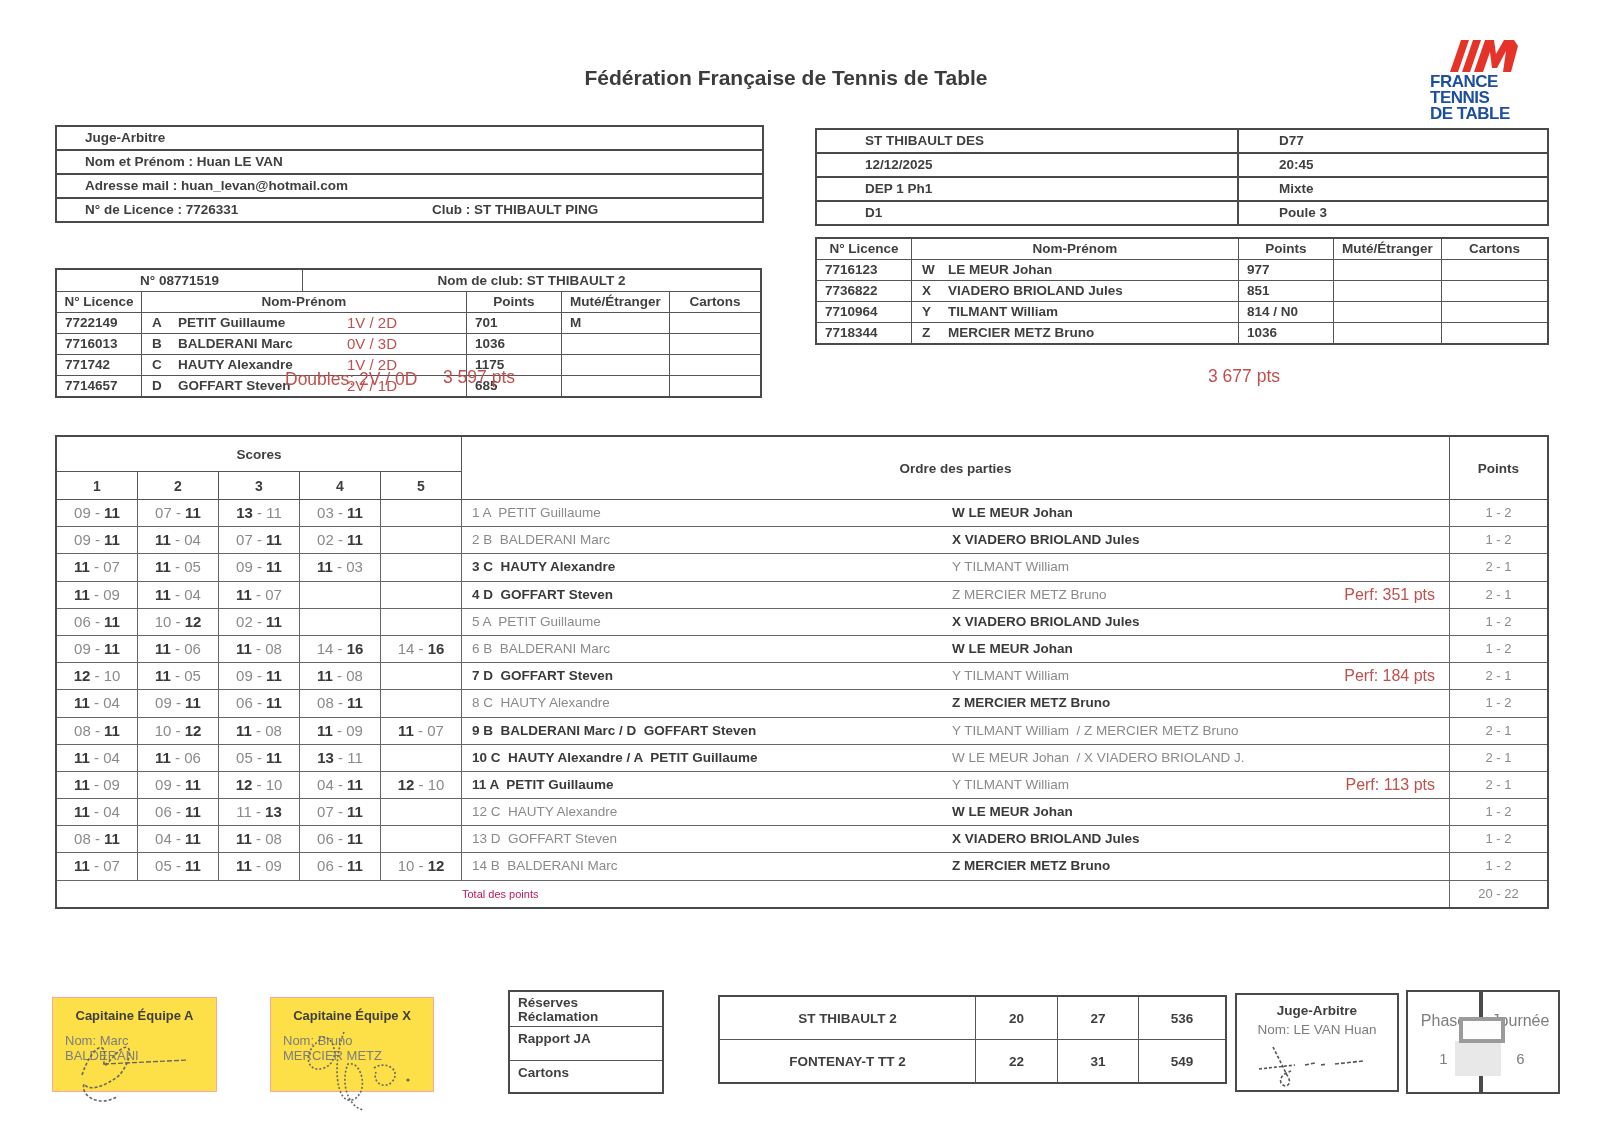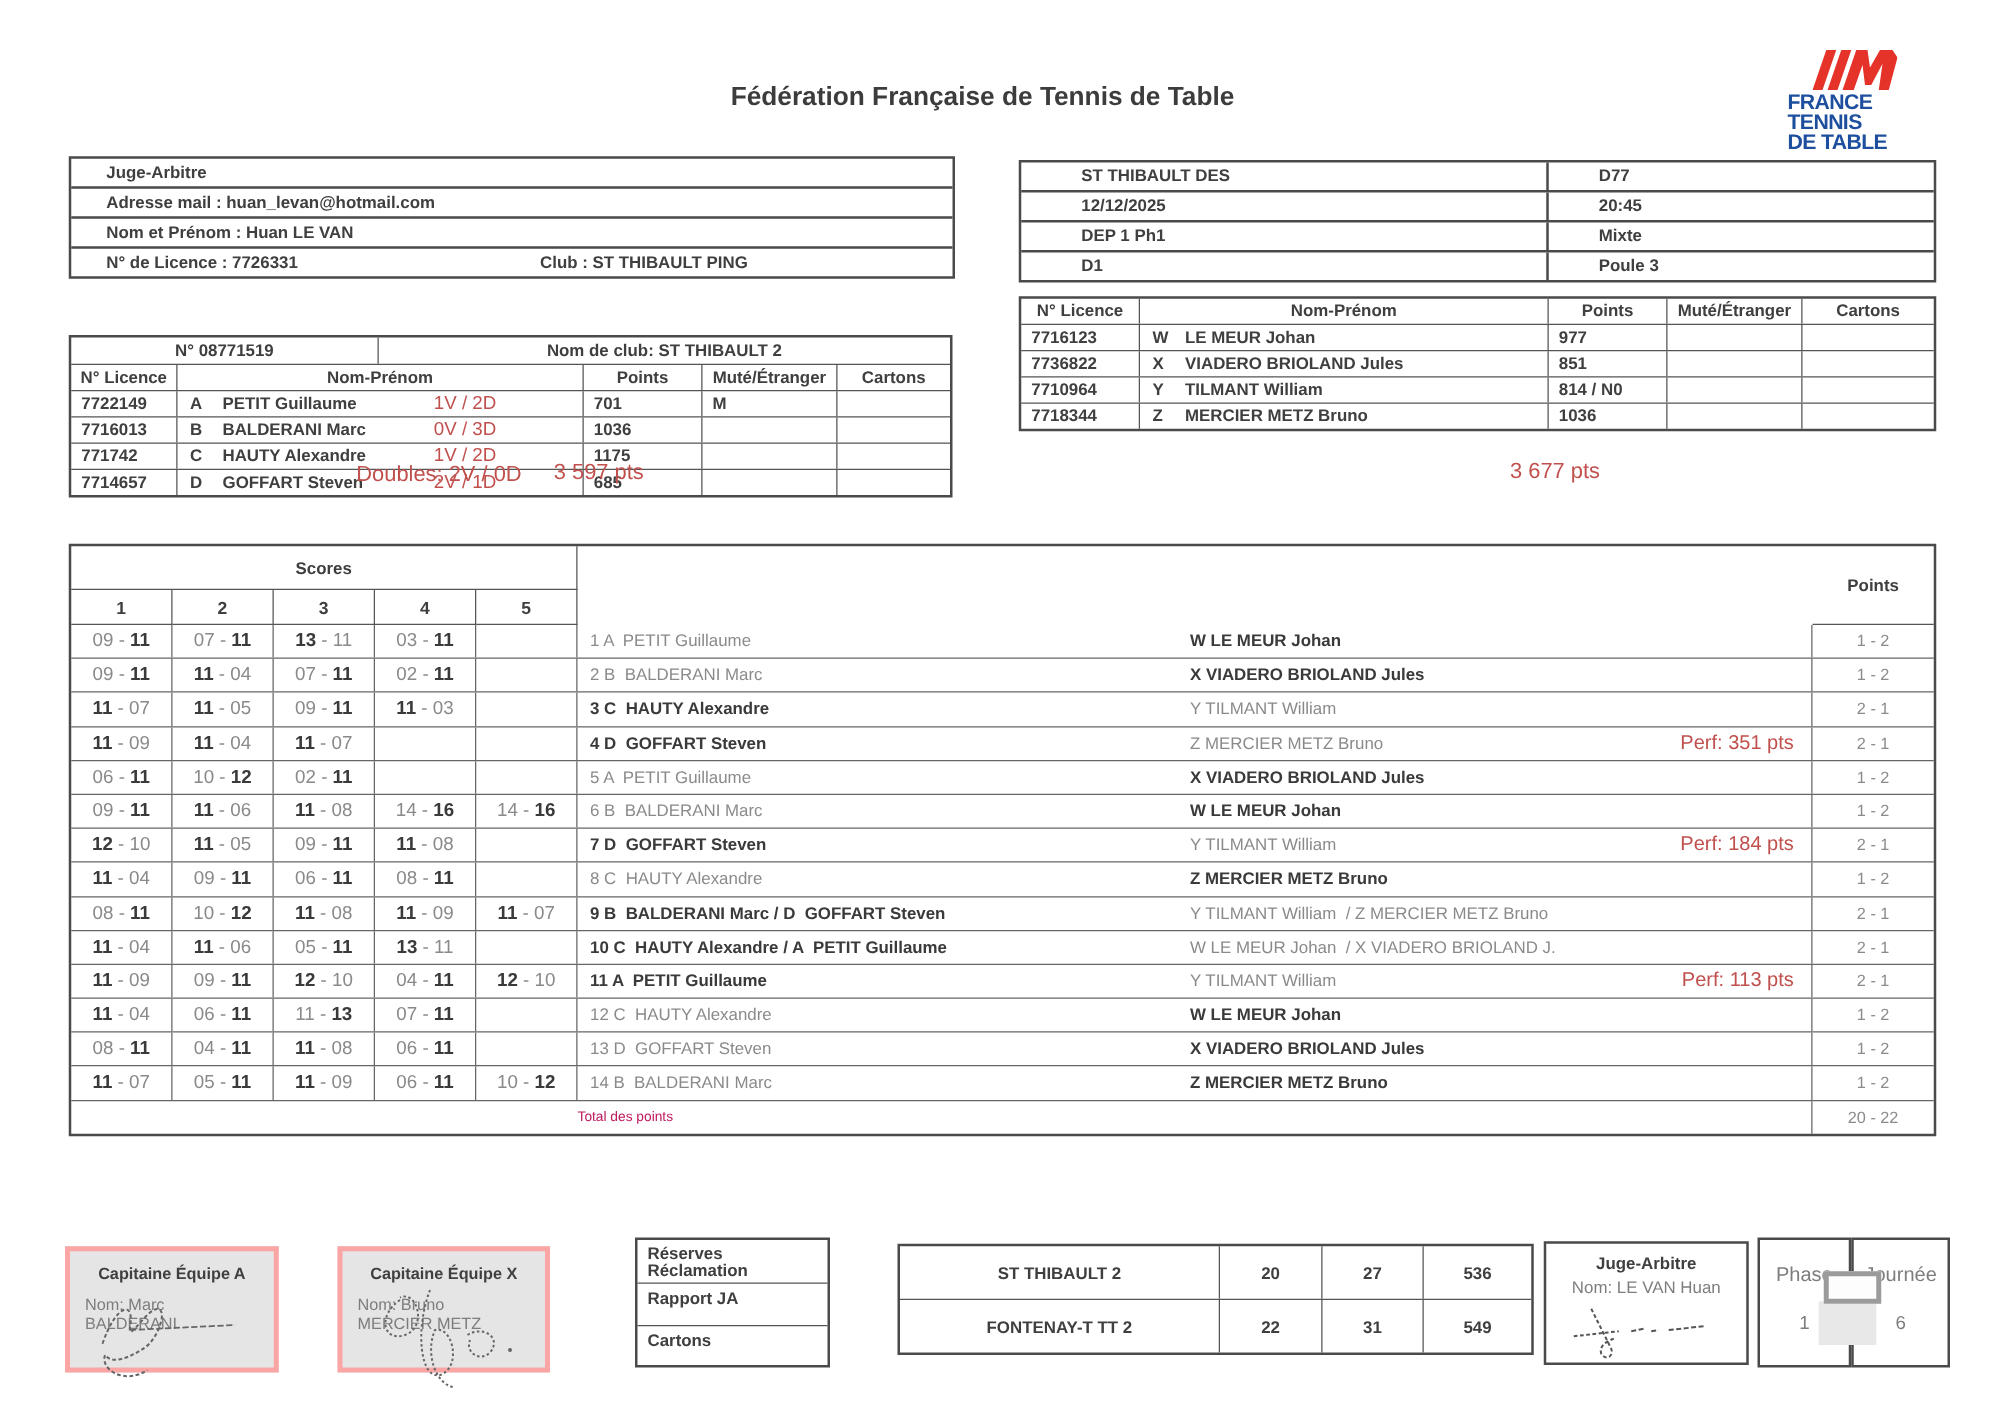--- a/index.html
+++ b/index.html
@@ -69,21 +69,21 @@
   .opp{position:absolute;left:490px;top:0;white-space:pre;}
   .won{color:#3a3a3a;font-weight:bold;}
   .lost{color:#8a8a8a;font-weight:normal;}
   .perf{position:absolute;right:14px;top:0;color:#c0504d;font-size:16px;font-weight:normal;}
   .mpts{text-align:center;color:#8a8a8a;font-size:13px;}
   .m-total{display:grid;grid-template-columns:1fr 97px;height:26px;}
   .mt-area{position:relative;border-right:1px solid #666;line-height:26px;}
   .mt-label{position:absolute;left:405px;color:#be185d;font-size:11px;}
   .mt-val{text-align:center;color:#8a8a8a;font-size:13px;line-height:26px;}
   
-  .cap-box{position:absolute;border:4px solid #fca5a5;background:#e5e5e5;}
+  .cap-box{position:absolute;border:1px solid #fca5a5;background:#fde047;}
   .cap-a{top:997px;left:52px;width:163px;height:93px;}
   .cap-x{top:997px;left:270px;width:162px;height:93px;}
   .cap-title{text-align:center;font-weight:bold;font-size:13px;margin-top:10px;}
   .cap-name{margin:10px 0 0 12px;color:#7d7d7d;font-size:13px;line-height:15px;}
   .admin-box{top:990px;left:508px;width:152px;border:2px solid #4a4a4a;}
   .admin-row{border-bottom:1px solid #555;font-weight:bold;font-size:13.5px;padding:4px 0 0 8px;}
   .admin-row:last-child{border-bottom:none;}
   .admin-r1{height:30px;line-height:14px;}
   .admin-r2{height:29px;}
   .admin-r3{height:27px;}
@@ -115,22 +115,22 @@
     <polygon points="12,34 23,2 31,2 20,34" fill="#e5332a"></polygon>
     <path d="M24,34 L35,2 L44,2 L46,16 L54,2 L64,2 L68,8 L61,34 L53,34 L56,13 L47,30 L42,30 L40,14 L33,34 Z" fill="#e5332a"></path>
   </svg>
   <div class="logo-line">FRANCE</div>
   <div class="logo-line">TENNIS</div>
   <div class="logo-line">DE TABLE</div>
 </div>
 
 <div class="abs frame ja-box">
   <div class="ja-row">Juge-Arbitre</div>
+  <div class="ja-row">Nom et Prénom : Huan LE VAN</div>
   <div class="ja-row">Adresse mail : huan_levan@hotmail.com</div>
-  <div class="ja-row">Nom et Prénom : Huan LE VAN</div>
   <div class="ja-row">
     <span>N° de Licence : 7726331</span>
     <span class="ja-club">Club : ST THIBAULT PING</span>
   </div>
 </div>
 
 <div class="abs frame mi-box">
     <div class="mi-row">
       <div class="mi-c1">ST THIBAULT DES</div>
       <div class="mi-c2">D77</div>
@@ -261,20 +261,21 @@
     </div>
 </div>
 
 <div class="abs redline" style="top:369px;left:285px;">Doubles: 2V / 0D</div>
 <div class="abs redline" style="top:367px;left:443px;">3 597 pts</div>
 <div class="abs redline" style="top:366px;left:1208px;">3 677 pts</div>
 
 <div class="abs main-table">
   <div class="m-head">
     <div class="mh-scores">Scores</div>
+    <div class="mh-ordre">Ordre des parties</div>
     <div class="mh-points">Points</div>
     <div class="mh-num" style="grid-column:1;grid-row:2;">1</div>
     <div class="mh-num" style="grid-column:2;grid-row:2;">2</div>
     <div class="mh-num" style="grid-column:3;grid-row:2;">3</div>
     <div class="mh-num" style="grid-column:4;grid-row:2;">4</div>
     <div class="mh-num" style="grid-column:5;grid-row:2;">5</div>
   </div>
   <div id="match-body">
       <div class="m-row">
         <div class="m-cell score"><span class="lose">09</span><span class="lose"> - </span><span class="win">11</span></div>

